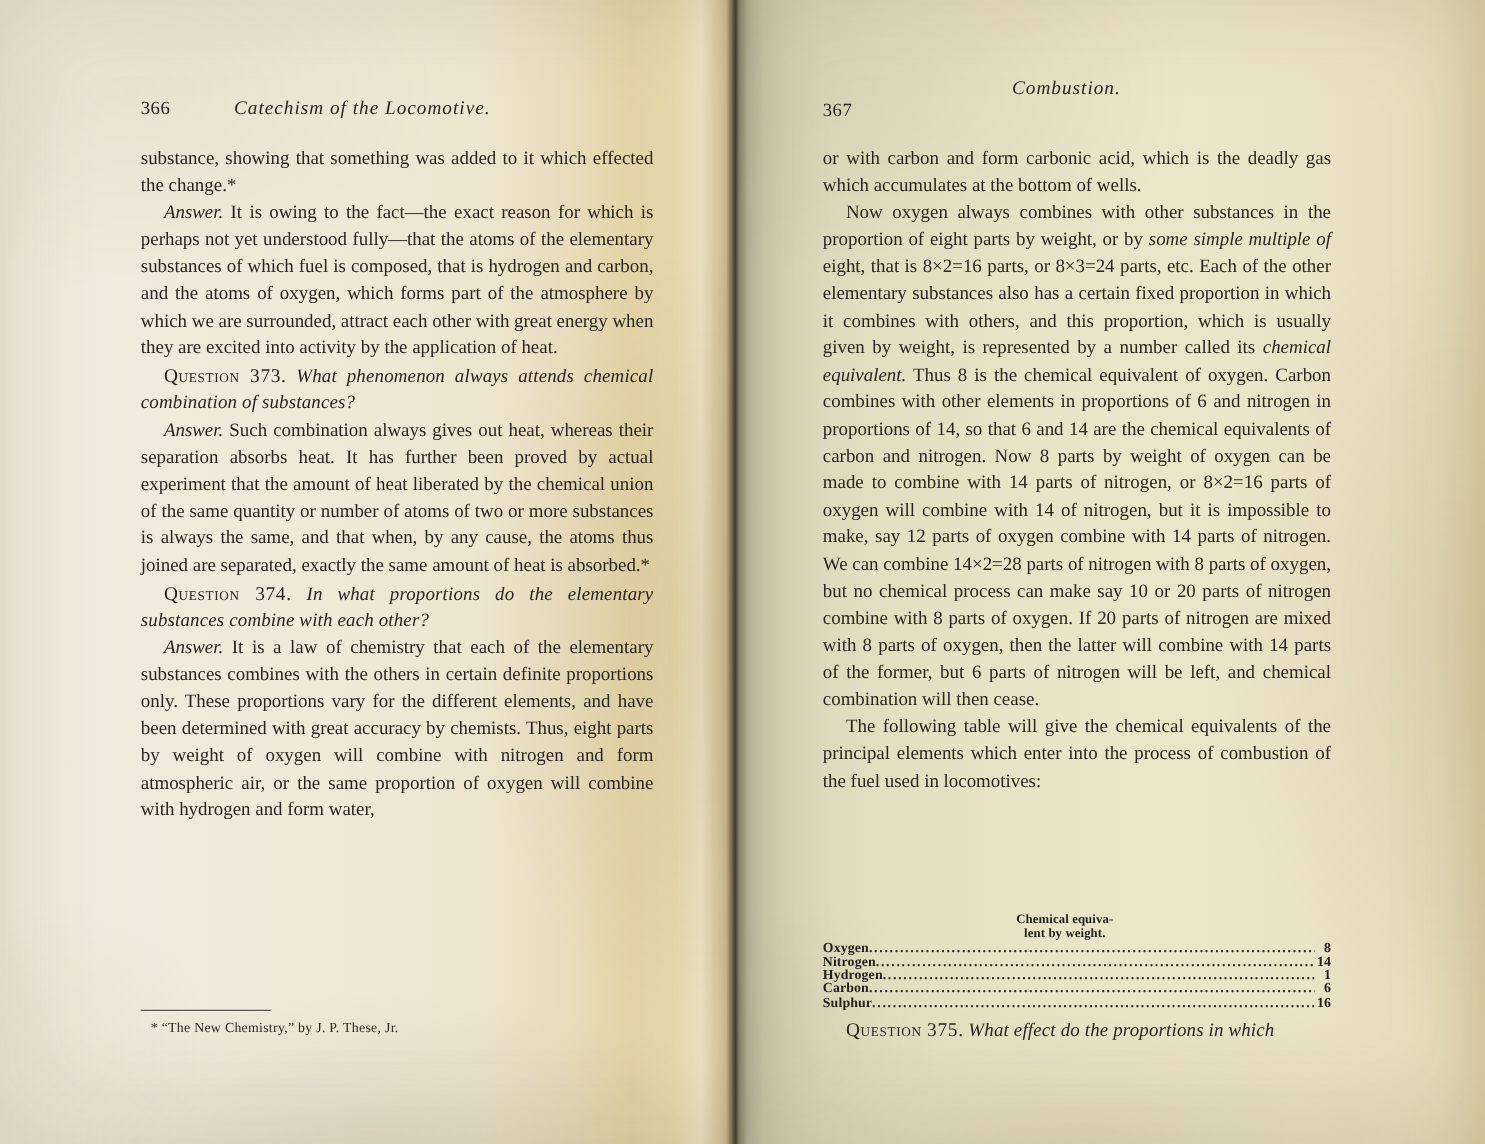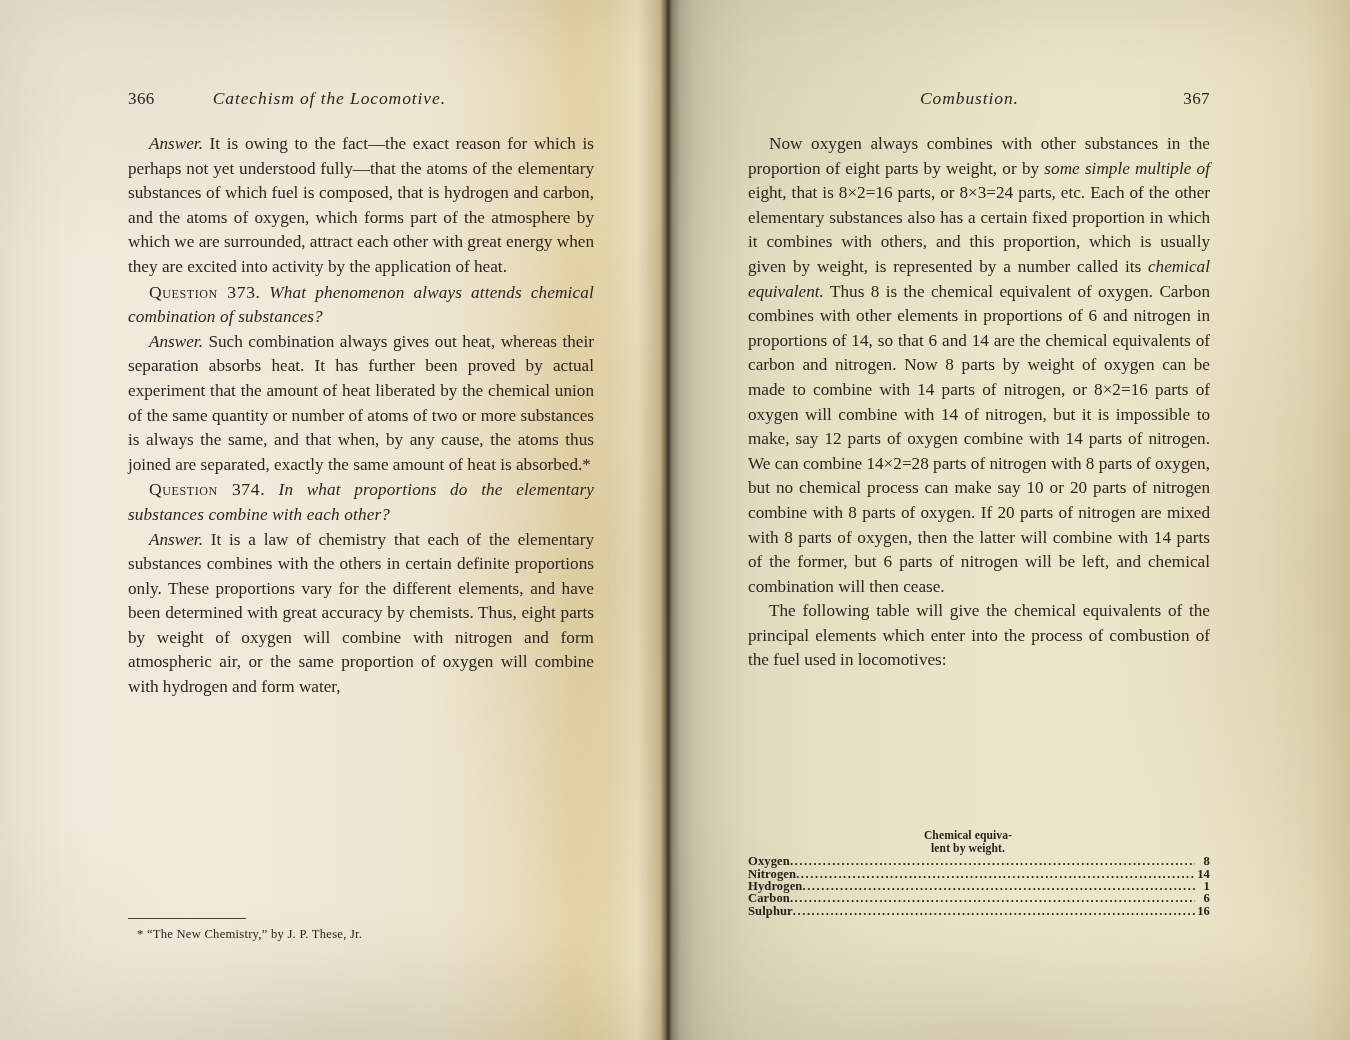--- a/index.html
+++ b/index.html
@@ -88,21 +88,21 @@
     font-size:17px;
     font-family:"Liberation Serif",serif;
   }
   .head-title{
     font-style:italic;
     font-size:17.5px;
     letter-spacing:.9px;
   }
   #col-left .running-head .folio{ margin-right:58px; }
   #col-left .running-head .head-title{ }
-  #col-right .running-head{ justify-content:flex-end; }
+  #col-right .running-head{ justify-content:flex-end;flex-direction:column; }
   #col-right .running-head .head-title{ margin-right:auto; margin-left:172px;}
   #col-right .running-head .folio{ }
 
   p.body{
     margin:0;
     font-size:17.2px;
     line-height:24.6px;
     text-align:justify;
     text-justify:inter-word;
     color:#2b2520;
@@ -188,20 +188,21 @@
     <div class="vignette"></div>
   </div>
 
   <div id="col-left" class="col">
 
     <div class="running-head">
       <span class="folio">366</span>
       <span class="head-title">Catechism of the Locomotive.</span>
     </div>
 
+    <p class="body"><span>substance, showing that something was added to it which effected the change.*</span></p>
 
 
     <p class="body indent"><span class="ans">Answer.</span> <span>It is owing to the fact—the exact reason for which is perhaps not yet understood fully—that the atoms of the elementary substances of which fuel is composed, that is hydrogen and carbon, and the atoms of oxygen, which forms part of the atmosphere by which we are surrounded, attract each other with great energy when they are excited into activity by the application of heat.</span></p>
 
     <p class="body indent"><span class="qlabel">Question 373.</span> <span class="qtext">What phenomenon always attends chemical combination of substances?</span></p>
 
     <p class="body indent"><span class="ans">Answer.</span> <span>Such combination always gives out heat, whereas their separation absorbs heat.  It has further been proved by actual experiment that the amount of heat liberated by the chemical union of the same quantity or number of atoms of two or more substances is always the same, and that when, by any cause, the atoms thus joined are separated, exactly the same amount of heat is absorbed.*</span></p>
 
     <p class="body indent"><span class="qlabel">Question 374.</span> <span class="qtext">In what proportions do the elementary substances combine with each other?</span></p>
 
@@ -213,20 +214,21 @@
     <div class="fn-text">* “The New Chemistry,” by J. P. These, Jr.</div>
   </div>
 
   <div id="col-right" class="col">
 
     <div class="running-head">
       <span class="head-title">Combustion.</span>
       <span class="folio">367</span>
     </div>
 
+    <p class="body"><span>or with carbon and form carbonic acid, which is the deadly gas which accumulates at the bottom of wells.</span></p>
 
     <p class="body indent"><span>Now oxygen always combines with other substances in the proportion of eight parts by weight, or by </span><em>some simple multiple of</em><span> eight, that is </span><span class="mathx">8×2=16</span><span> parts, or </span><span class="mathx">8×3=24</span><span> parts, etc.  Each of the other elementary substances also has a certain fixed proportion in which it combines with others, and this proportion, which is usually given by weight, is represented by a number called its </span><em>chemical equivalent.</em><span>  Thus 8 is the chemical equivalent of oxygen.  Carbon combines with other elements in proportions of 6 and nitrogen in proportions of 14, so that 6 and 14 are the chemical equivalents of carbon and nitrogen.  Now 8 parts by weight of oxygen can be made to combine with 14 parts of nitrogen, or </span><span class="mathx">8×2=16</span><span> parts of oxygen will combine with 14 of nitrogen, but it is impossible to make, say 12 parts of oxygen combine with 14 parts of nitrogen. We can combine </span><span class="mathx">14×2=28</span><span> parts of nitrogen with 8 parts of oxygen, but no chemical process can make say 10 or 20 parts of nitrogen combine with 8 parts of oxygen.  If 20 parts of nitrogen are mixed with 8 parts of oxygen, then the latter will combine with 14 parts of the former, but 6 parts of nitrogen will be left, and chemical combination will then cease.</span></p>
 
     <p class="body indent"><span>The following table will give the chemical equivalents of the principal elements which enter into the process of combustion of the fuel used in locomotives:</span></p>
   </div>
 
   <div id="equiv-table">
     <div class="tbl-head">
       <div>Chemical equiva-</div>
       <div>lent by weight.</div>
@@ -252,14 +254,17 @@
       <span class="eleader">..........................................................................................</span>
       <span class="eval">6</span>
     </div>
     <div class="erow">
       <span class="ename">Sulphur</span>
       <span class="eleader">..........................................................................................</span>
       <span class="eval">16</span>
     </div>
   </div>
 
+  <div id="q375">
+    <p class="body indent"><span class="qlabel">Question 375.</span> <span class="qtext">What effect do the proportions in which</span></p>
+  </div>
 
 </div>
 
 </body></html>

